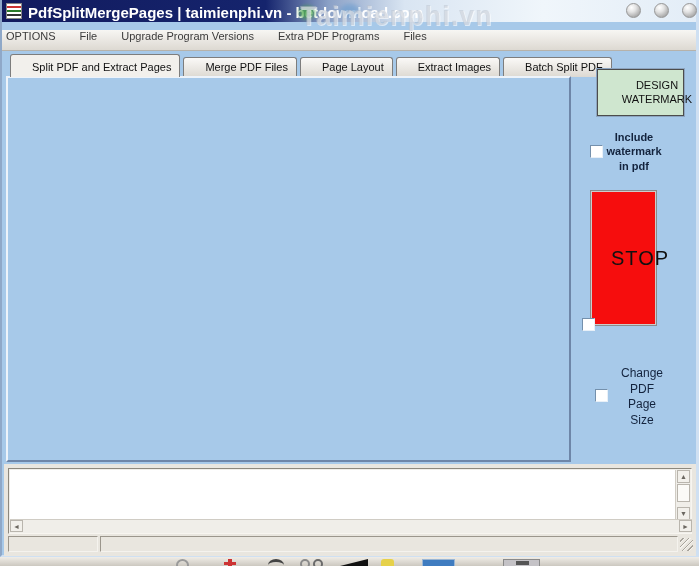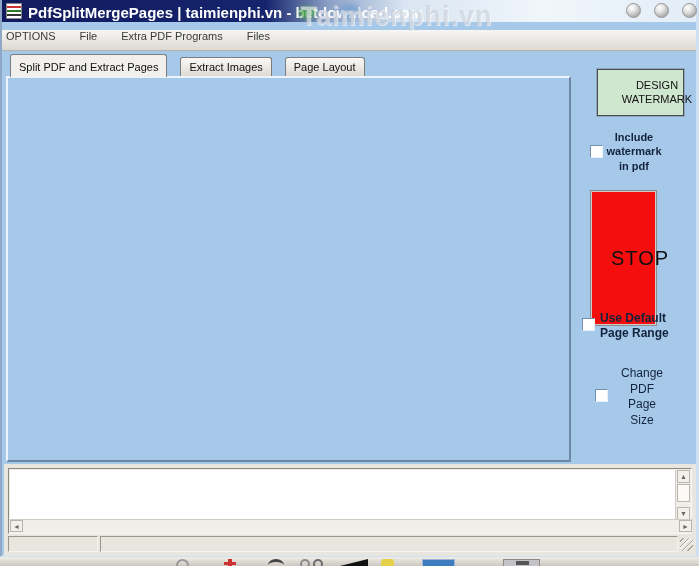--- a/index.html
+++ b/index.html
@@ -23,21 +23,21 @@
     display:flex; align-items:flex-start; gap:24px; padding-left:4px; }
   .menu-item { font-size:11px; color:#3b3b3b; white-space:nowrap; cursor:default; }
 
   .watermark-text { left:298px; top:1px; font-size:27px; font-weight:bold; letter-spacing:1px;
     color:rgba(185,194,206,0.5); text-shadow:1px 1px 0 rgba(255,255,255,.6); pointer-events:none; }
   .blob { border-radius:50%; filter:blur(2px); pointer-events:none; }
 
   
   .tabs { left:8px; top:54px; height:23px; display:flex; align-items:flex-end; }
   .tab { background:linear-gradient(#faf9f7,#ddd9d2); border:1px solid #7d7d7d; border-bottom:none;
-    border-radius:3px 3px 0 0; font-size:11px; color:#111; padding:3px 8px 4px 8px; margin-right:13px; white-space:nowrap; }
+    border-radius:3px 3px 0 0; font-size:11px; color:#111; padding:3px 8px 4px 21px; margin-right:3px; white-space:nowrap; }
   .tab.active { background:#f2f0ec; padding-top:6px; position:relative; z-index:3; }
 
   .tabpage { left:4px; top:76px; width:565px; height:386px; background:#a7c9e9;
     border:2px solid; border-color:#edf3fa #6e86a8 #6e86a8 #edf3fa; z-index:1; }
 
   
   .groupbox { position:absolute; border:1px solid #8da5c0;
     box-shadow:inset 1px 1px 0 rgba(255,255,255,.55), 1px 1px 0 rgba(255,255,255,.55); }
   .grouplabel { position:absolute; top:-8px; left:8px; background:#a7c9e9; padding:0 4px;
     font-size:11px; font-weight:bold; color:#16305e; white-space:nowrap; }
@@ -95,32 +95,35 @@
     <div class="abs appicon"></div>
     <div class="abs title-text">PdfSplitMergePages | taimienphi.vn - betdownload.com</div>
     <div class="abs winbtn" style="left:624px"></div>
     <div class="abs winbtn" style="left:652px"></div>
     <div class="abs winbtn" style="left:680px"></div>
   </div>
 
   <div class="abs menubar">
     <span class="menu-item">OPTIONS</span>
     <span class="menu-item">File</span>
+    <span class="menu-item">Upgrade Program Versions</span>
     <span class="menu-item">Extra PDF Programs</span>
     <span class="menu-item">Files</span>
   </div>
 
   <div class="abs blob" style="left:297px;top:6px;width:16px;height:13px;background:#4aa64a;opacity:.8;z-index:5"></div>
   <div class="abs blob" style="left:338px;top:4px;width:20px;height:14px;background:#6f9fd0;opacity:.7;z-index:5"></div>
   <div class="abs watermark-text" style="z-index:6">Taimienphi.vn</div>
 
   <div class="abs tabs">
     <div class="tab active">Split PDF and Extract Pages</div>
+    <div class="tab">Merge PDF Files</div>
+    <div class="tab">Page Layout</div>
     <div class="tab">Extract Images</div>
-    <div class="tab">Page Layout</div>
+    <div class="tab">Batch Split PDF</div>
   </div>
 
   <div class="abs tabpage"></div>
 
   <div class="groupbox" style="left:14px;top:85px;width:441px;height:64px">
     <div class="grouplabel">Source File</div>
   </div>
   <input class="textinput" style="left: 20px; top: 106px; width: 338px; height: 20px;" value="C:\Users\Administrator\Documents">
   <div class="lbl abs" style="left:266px;top:127px;width:80px;text-align:center;font-size:13px;color:#5b7894">Pages</div>
   <div class="btn" style="left:367px;top:91px;width:65px;height:22px">BROWSE</div>
@@ -192,22 +195,20 @@
 WATERMARK</div>
 
   <span class="cb" style="left:588px;top:145px"></span>
   <div class="lbl ctr" style="left:592px;top:130px;width:80px;font-weight:bold;color:#13233d;line-height:1.3">Include
 watermark
 in pdf</div>
 
   <div class="btn stopbtn" style="left:588px;top:190px;width:67px;height:136px">STOP</div>
 
   <span class="cb" style="left:580px;top:318px"></span>
-  <div class="lbl" style="left:598px;top:311px;font-weight:bold;color:#13233d;line-height:1.25;font-size:12px">Use Default
-Page Range</div>
 
   <span class="cb" style="left:593px;top:389px"></span>
   <div class="lbl ctr" style="left:608px;top:366px;width:64px;font-weight:normal;color:#13233d;line-height:1.3;font-size:12px">Change
 PDF
 Page
 Size</div>
 
   <div class="abs bottompanel">
     <div class="logframe">
       <textarea class="logtext" style=""></textarea>

